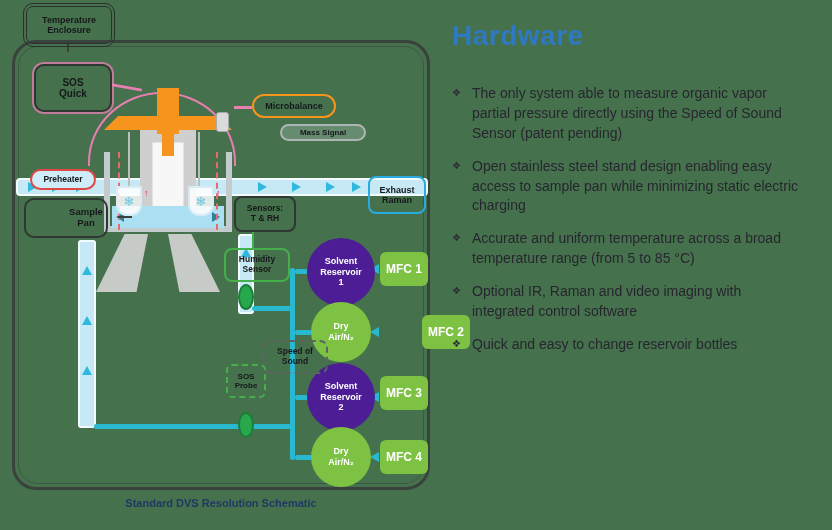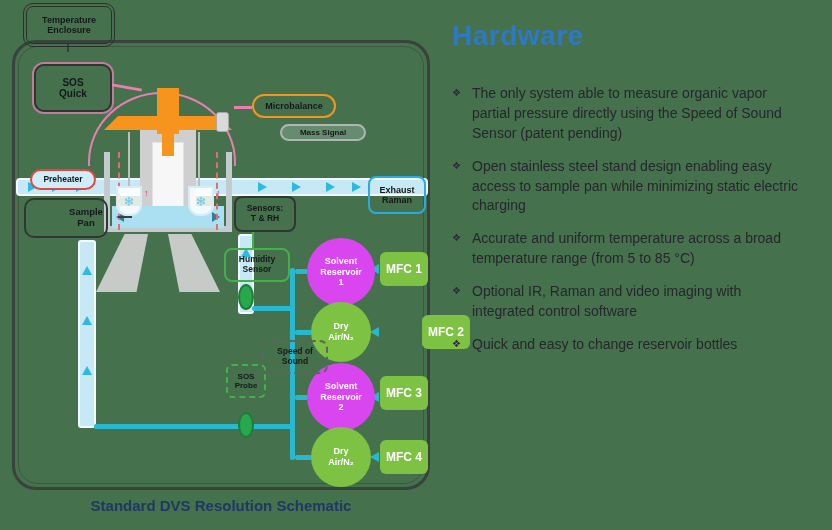--- a/index.html
+++ b/index.html
@@ -85,36 +85,36 @@
   .liq-r { left:212px; border-left:8px solid #2E7E9E; border-top:5px solid transparent; border-bottom:5px solid transparent; }
 
   .connector { position:absolute; background:#E77FB0; z-index:8; }
   .connector-dark { position:absolute; background:#3b403d; z-index:8; }
   .connector-green { position:absolute; background:#44B04A; z-index:8; }
 
   
   .circle { position:absolute; border-radius:50%; display:flex; flex-direction:column;
     align-items:center; justify-content:center; color:#fff; font-weight:600; font-size:9px;
     line-height:1.2; text-align:center; z-index:5; }
-  .c-solvent { background:#d946ef; width:68px; height:68px; left:307px;text-align:center; }
+  .c-solvent { background:#4c1d95; width:68px; height:68px; left:307px;text-align:center; }
   .c-dry { background:#7DC242; width:60px; height:60px; left:311px; }
   .mfc { position:absolute; left:380px; width:48px; height:34px; background:#7DC242;
     border-radius:6px; color:#fff; font-weight:bold; font-size:12px;
     display:flex; align-items:center; justify-content:center; z-index:5; }
 
   
   .panel { position:absolute; left:452px; top:20px; width:352px; z-index:10; }
   .panel-title { font-size:28px; font-weight:bold; color:#2E79C2; letter-spacing:.5px; }
   .bullets { margin-top:32px; display:flex; flex-direction:column; gap:13px; }
   .bullet { display:flex; }
   .bullet-icon { width:20px; flex:0 0 20px; font-size:10px; color:#2B2B35; padding-top:3px; }
   .bullet-text { font-size:14px; color:#26262E; line-height:1.42; }
 
   .caption { position:absolute; left:78px; top:497px; width:286px; text-align:center;
-    font-size:15px; font-weight:bold; color:#1F3864; z-index:10; }
+    font-size:11px; font-weight:bold; color:#1F3864; z-index:10; }
 </style>
 </head>
 <body>
 
 <div class="stage">
 
   <div class="enclosure"></div>
   <div class="enclosure-inner"></div>
 
   <div class="pipe-h"></div>

